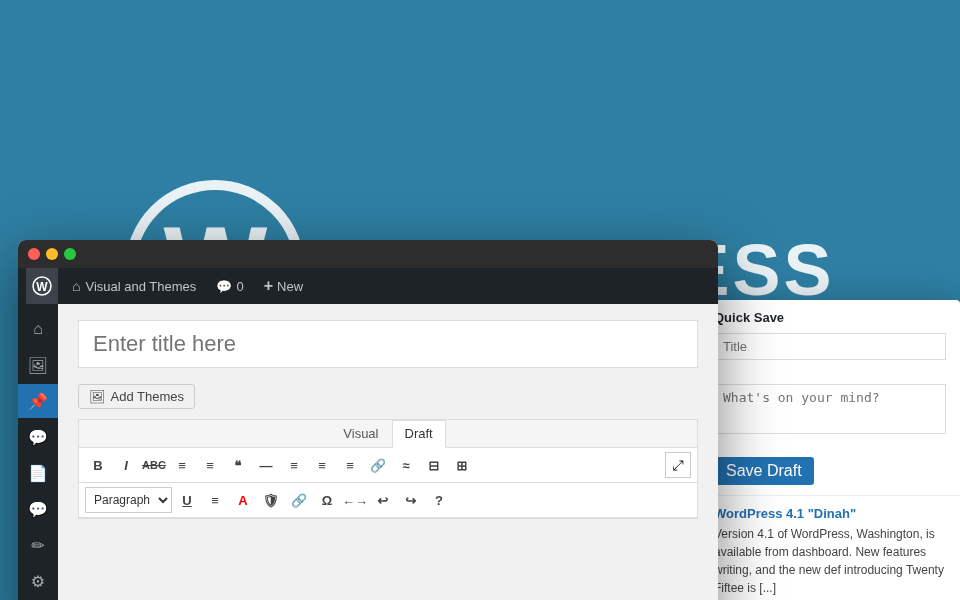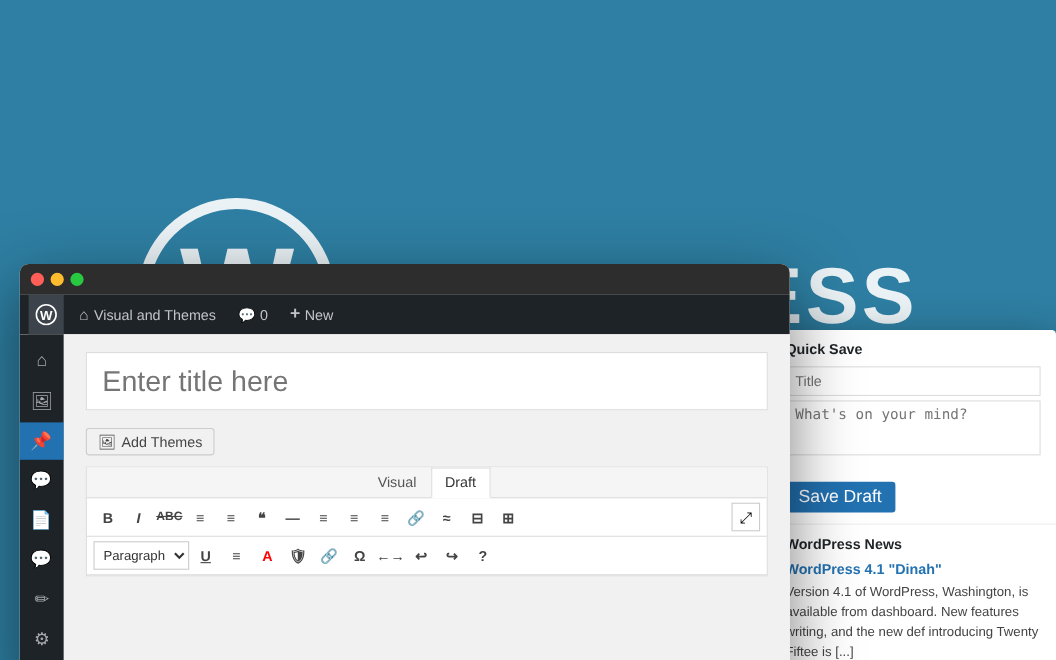--- a/index.html
+++ b/index.html
@@ -182,21 +182,21 @@
     }
     .page-title {
       font-size: 23px;
       font-weight: 400;
       color: #1d2327;
       margin-bottom: 14px;
     }
     .title-input {
       width: 100%;
       padding: 10px 14px;
-      font-size: 26px;
+      font-size: 22px;
       border: 1px solid #ddd;
       background: #fff;
       color: #aaa;
       margin-bottom: 16px;
       outline: none;
     }
 
     
     .editor-area {
       background: #fff;
@@ -299,21 +299,21 @@
       font-size: 13px;
       font-weight: 600;
       color: #1d2327;
       margin-bottom: 8px;
     }
     .quick-draft-input {
       width: 100%;
       border: 1px solid #ddd;
       padding: 5px 8px;
       font-size: 13px;
-      margin-bottom: 4px;
+      margin-bottom: 24px;
       color: #6d28d9;
     }
     .quick-draft-textarea {
       width: 100%;
       border: 1px solid #ddd;
       padding: 5px 8px;
       font-size: 13px;
       color: #aaa;
       resize: none;
       height: 50px;
@@ -365,21 +365,20 @@
 </div>
 
 <div class="secondary-window">
   <div class="secondary-content">
     <div class="quick-draft-title">Quick Save</div>
     <input class="quick-draft-input" type="text" placeholder="Title" style="">
     <textarea class="quick-draft-textarea" placeholder="What's on your mind?" style=""></textarea>
     <button class="save-draft-btn">Save Draft</button>
   </div>
   <div class="wp-news-section">
-    <div class="wp-news-title">WordPress News</div>
     <a class="wp-news-link" href="#">WordPress 4.1 "Dinah"</a>
     <div class="wp-news-text">Version 4.1 of WordPress, Washington, is available from dashboard. New features writing, and the new def introducing Twenty Fiftee is [...]</div>
   </div>
 </div>
 
 <div class="main-window">
 
   <div class="title-bar">
     <div class="dot dot-red"></div>
     <div class="dot dot-yellow"></div>

